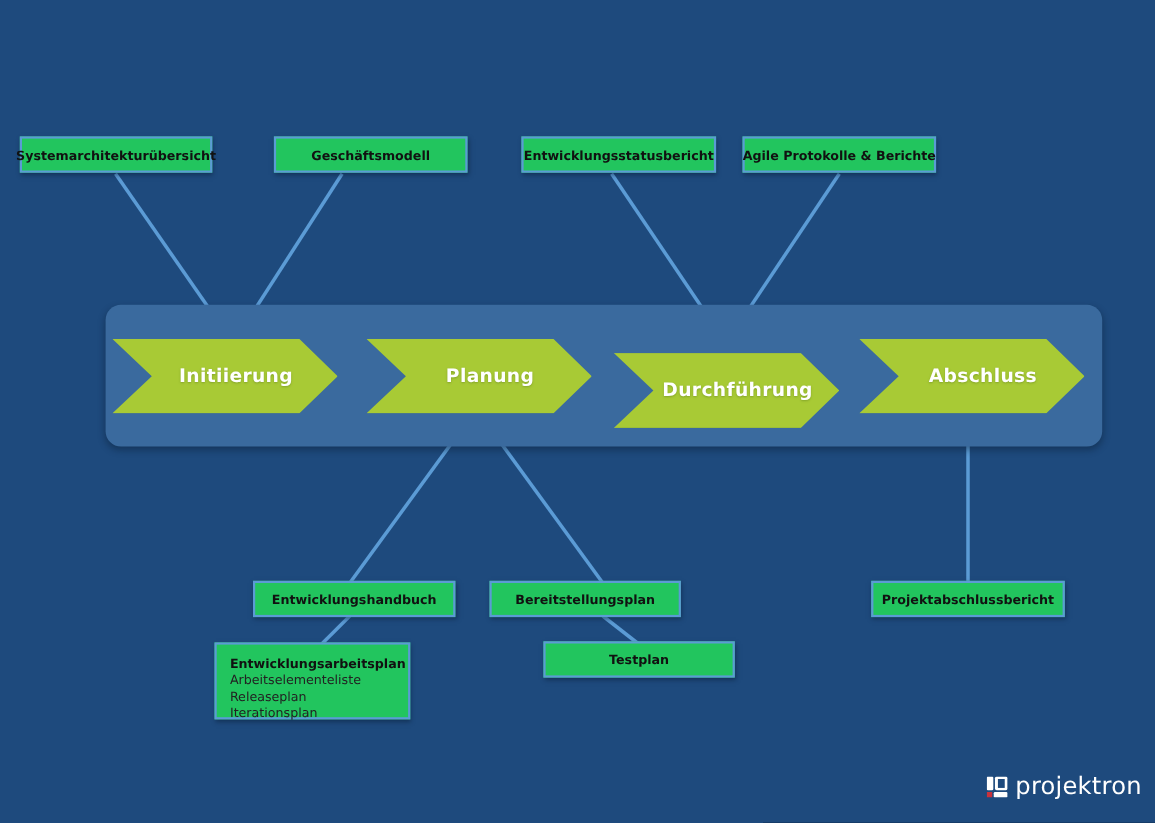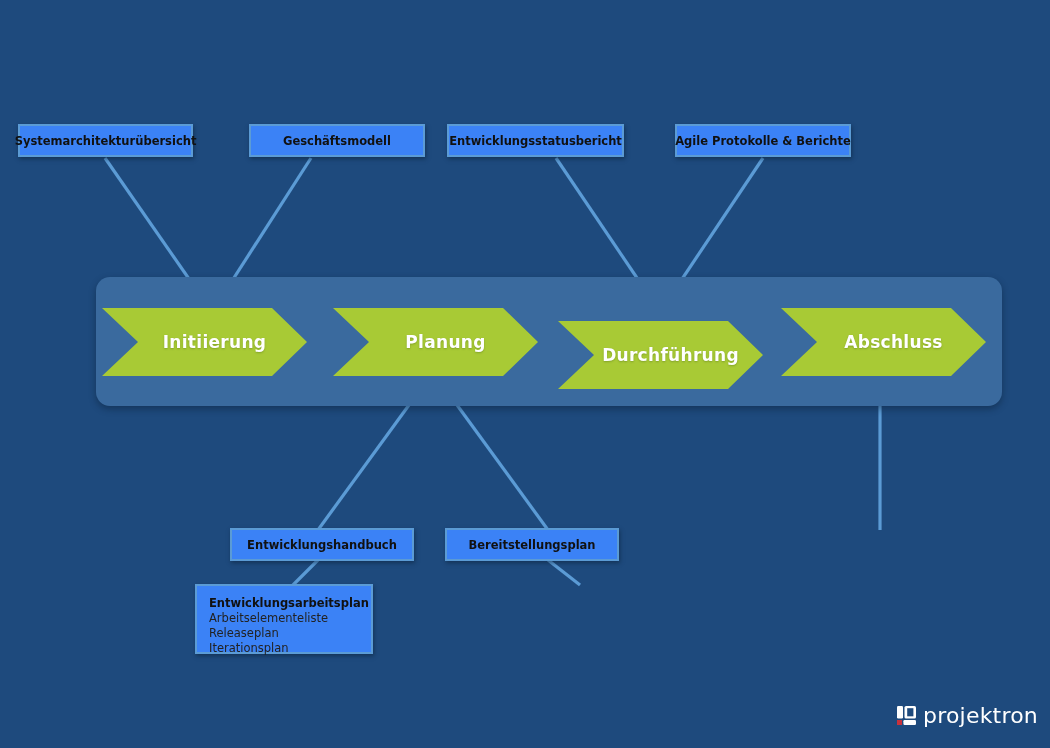--- a/index.html
+++ b/index.html
@@ -49,21 +49,21 @@
     color: #ffffff;
     font-size: 17px;
     font-weight: bold;
     letter-spacing: 0.3px;
     padding-left: 20px;
     text-shadow: 0 1px 2px rgba(60,90,20,0.35);
     white-space: nowrap;
   }
   .doc-box {
     position: absolute;
-    background: #3b82f6;
+    background: #22c55e;
     border: 2px solid #5b9bd5;
     box-sizing: border-box;
     box-shadow: 1px 2px 4px rgba(8,28,52,0.5);
     display: flex;
     align-items: center;
     justify-content: center;
   }
   .doc-box .doc-label {
     color: #111111;
     font-size: 11.5px;
@@ -149,32 +149,38 @@
   <div class="arrow" style="left:781px;">
     <span class="arrow-label">Abschluss</span>
   </div>
 
   <div class="doc-box" style="left:18px;  top:124px; width:175px; height:33px;">
     <span class="doc-label">Systemarchitekturübersicht</span>
   </div>
   <div class="doc-box" style="left:223px; top:124px; width:176px; height:33px;margin-left:26px;">
     <span class="doc-label">Geschäftsmodell</span>
   </div>
-  <div class="doc-box" style="left:447px; top:124px; width:177px; height:33px;">
+  <div class="doc-box" style="left:474px; top:124px; width:177px; height:33px;">
     <span class="doc-label">Entwicklungsstatusbericht</span>
   </div>
   <div class="doc-box" style="left:675px; top:124px; width:176px; height:33px;">
     <span class="doc-label">Agile Protokolle &amp; Berichte</span>
   </div>
 
   <div class="doc-box" style="left:230px; top:528px; width:184px; height:33px;">
     <span class="doc-label">Entwicklungshandbuch</span>
   </div>
   <div class="doc-box" style="left:445px; top:528px; width:174px; height:33px;">
     <span class="doc-label">Bereitstellungsplan</span>
+  </div>
+  <div class="doc-box" style="left:494px; top:583px; width:174px; height:33px;">
+    <span class="doc-label">Testplan</span>
+  </div>
+  <div class="doc-box" style="left:792px; top:528px; width:176px; height:33px;">
+    <span class="doc-label">Projektabschlussbericht</span>
   </div>
 
   <div class="doc-box multiline" style="left:195px; top:584px; width:178px; height:70px;">
     <span class="doc-title">Entwicklungsarbeitsplan</span>
     <span class="doc-sub">Arbeitselementeliste</span>
     <span class="doc-sub">Releaseplan</span>
     <span class="doc-sub">Iterationsplan</span>
   </div>
 
   <div class="brand">

